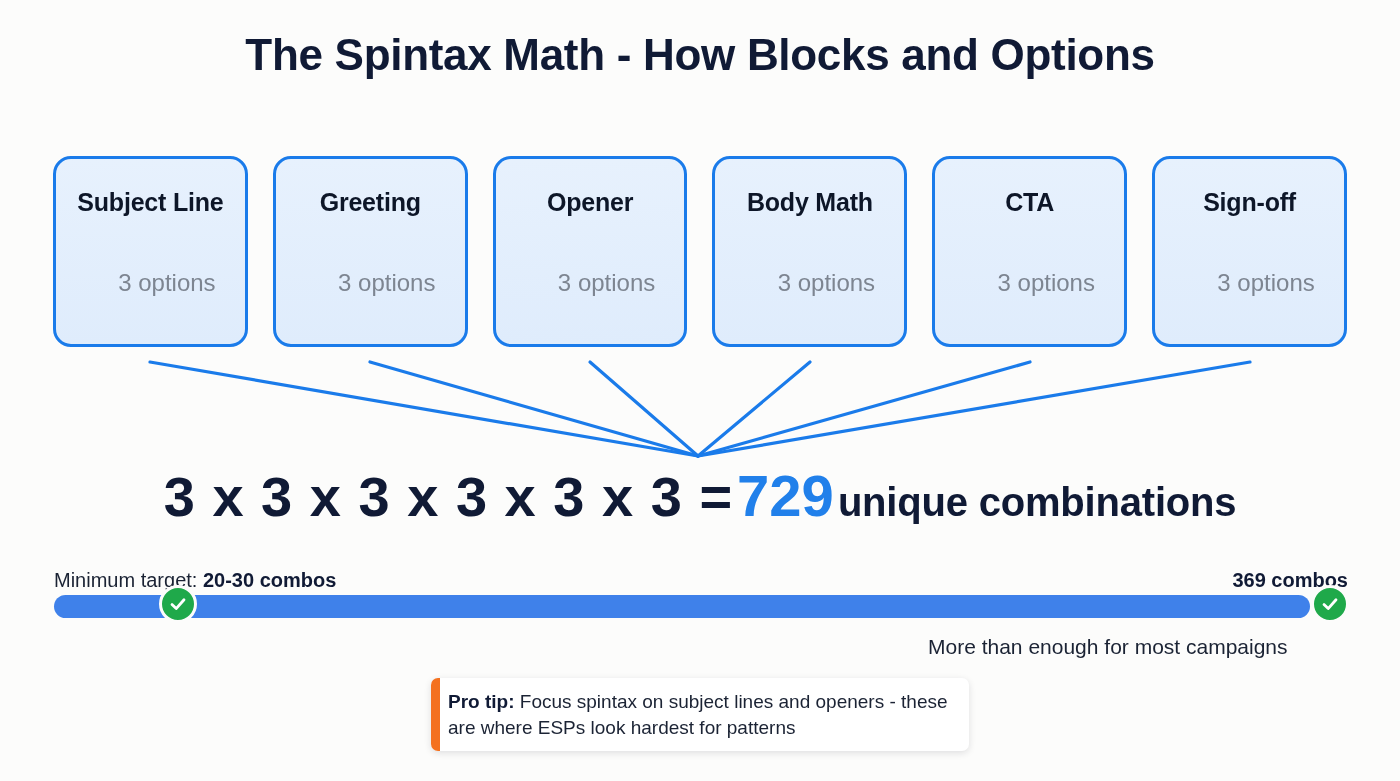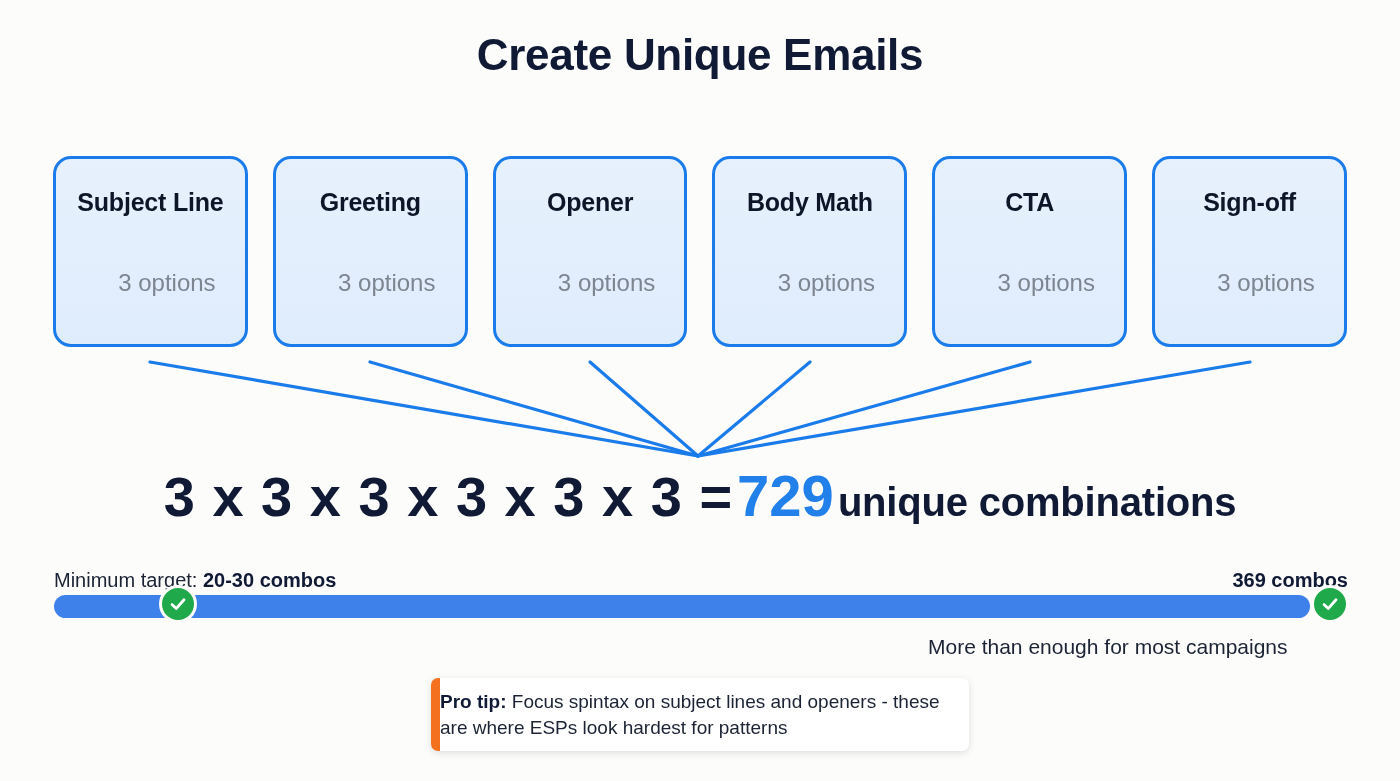--- a/index.html
+++ b/index.html
@@ -165,35 +165,35 @@
     box-shadow: 0 2px 7px rgba(20,25,40,0.13);
     display: flex;
     overflow: hidden;
   }
   #protip .accent {
     width: 9px;
     background: #f4711f;
     flex: 0 0 9px;
   }
   #protip .tip-text {
-    padding: 11px 16px 0 0;
+    padding: 11px 16px 0 8px;
     color: #1b2334;
     font-size: 19px;
     line-height: 26px;
     font-weight: 400;
   }
   #protip .tip-text b { font-weight: 700; color: #101a35; }
 </style>
 </head>
 <body>
 
 <div id="stage">
 
   <div id="title">
-    <span class="ln">Create Unique Emails</span>
+    <span class="ln">The Spintax Math - How Blocks and Options</span>
   </div>
 
   <svg id="connectors" viewBox="0 0 1400 781" width="1400" height="781">
     <g stroke="#1a7bea" stroke-width="3.2" fill="none" stroke-linecap="round">
       <line x1="150" y1="362" x2="698" y2="456"></line>
       <line x1="370" y1="362" x2="698" y2="456"></line>
       <line x1="590" y1="362" x2="698" y2="456"></line>
       <line x1="810" y1="362" x2="698" y2="456"></line>
       <line x1="1030" y1="362" x2="698" y2="456"></line>
       <line x1="1250" y1="362" x2="698" y2="456"></line>

